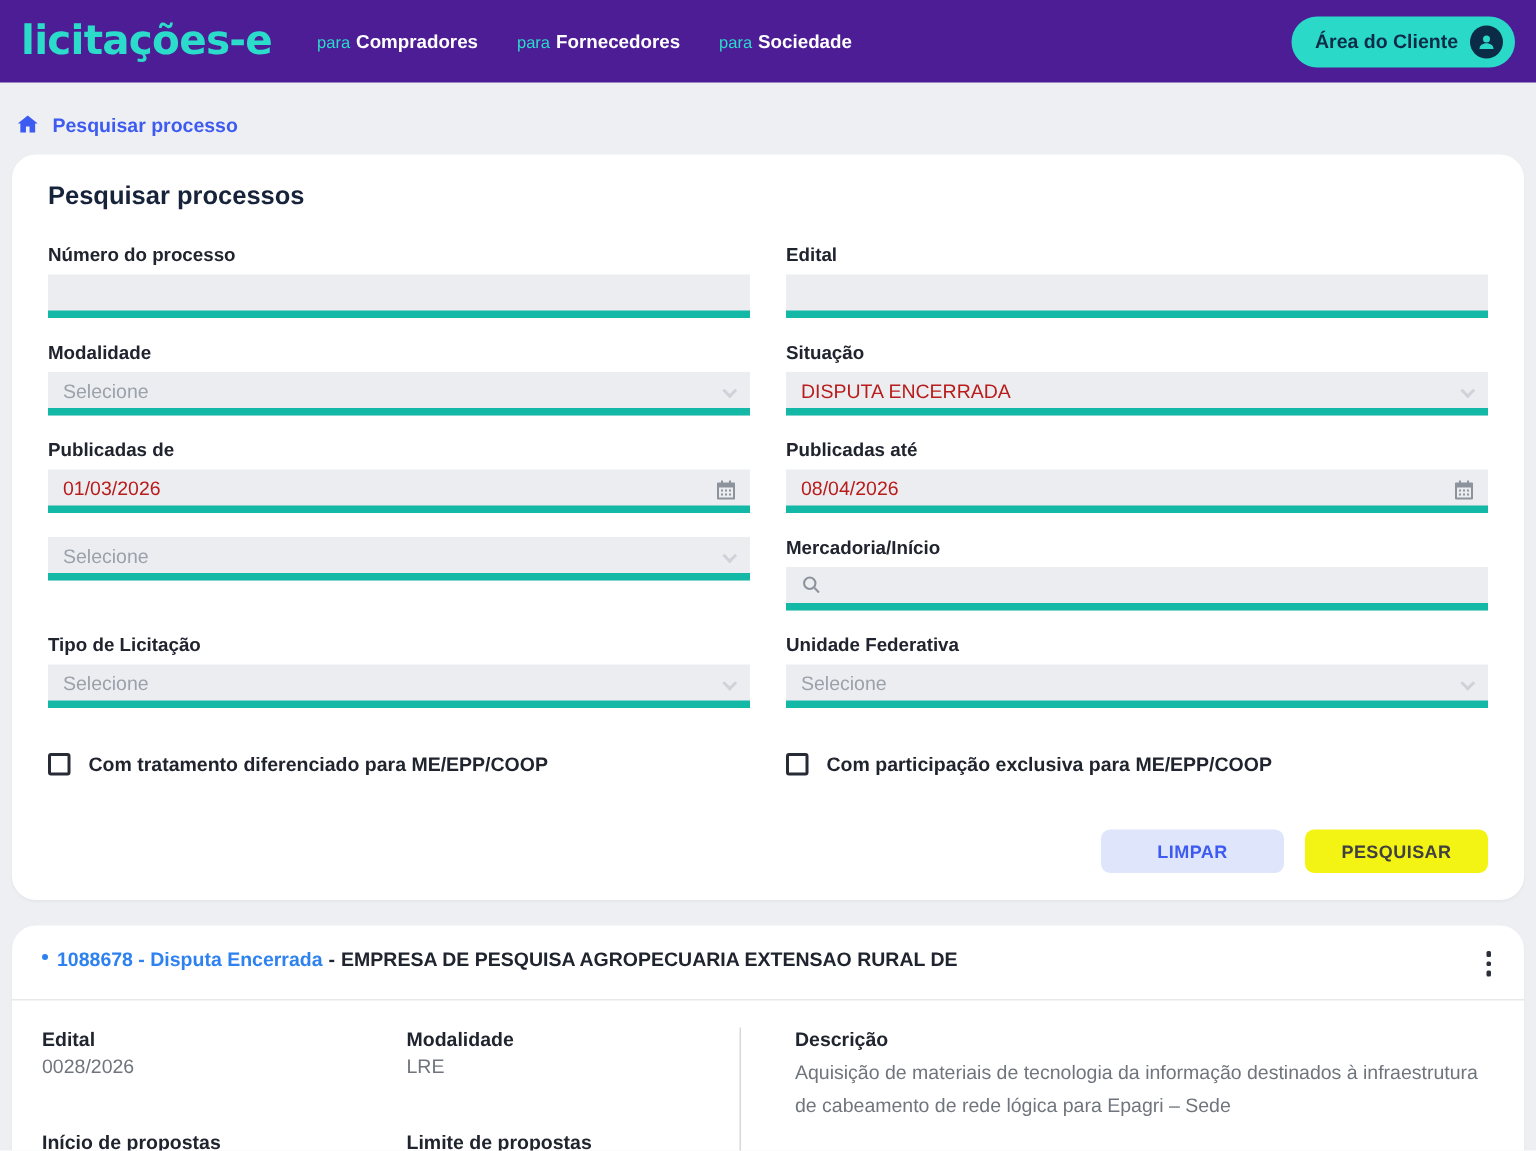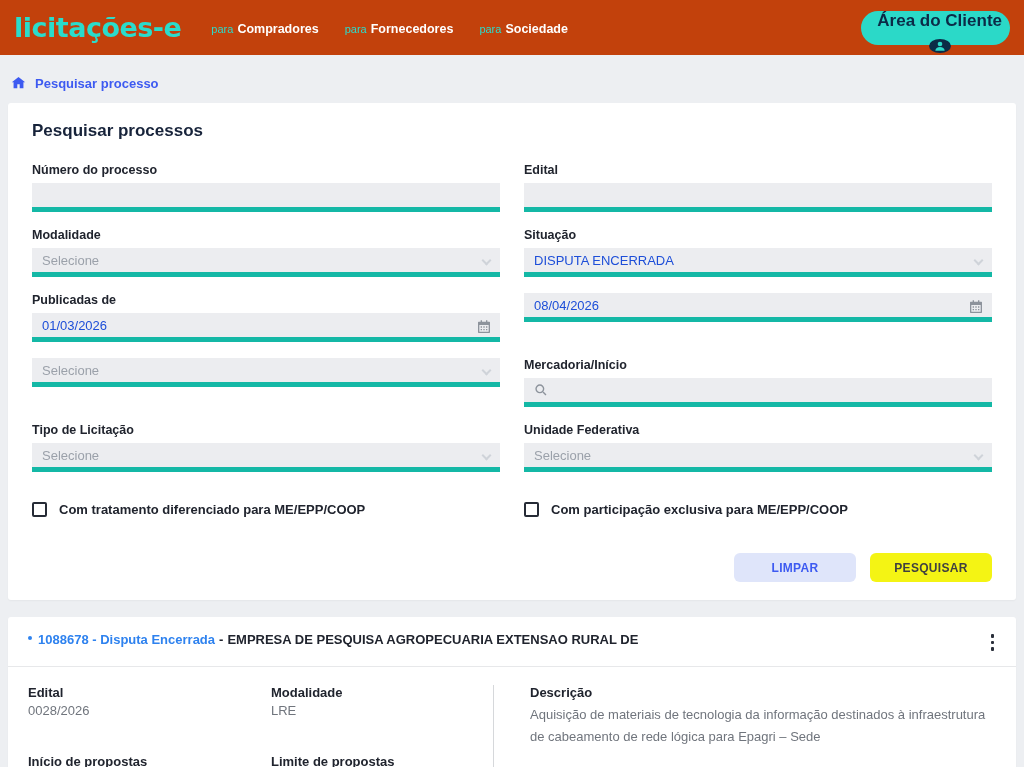--- a/index.html
+++ b/index.html
@@ -1,50 +1,50 @@
 <!DOCTYPE html>
 <html><head>
 <meta charset="utf-8">
 <style>
   * { margin:0; padding:0; box-sizing:border-box; }
   html,body { width:1024px; height:767px; overflow:hidden; }
   body { font-family:"Liberation Sans", sans-serif; background:#edeff2; color:#20242e; }
 
   
-  .topbar { height:55px; background:#c2410c; display:flex; align-items:center; padding:0 14px; }
+  .topbar { height:55px; background:#4c1d95; display:flex; align-items:center; padding:0 14px; }
   .logo { color:#2bdccb; font-family:"DejaVu Sans", sans-serif; font-size:27px; font-weight:600; letter-spacing:-0.5px; margin-right:30px; }
   .nav { display:flex; gap:26px; align-items:center; }
   .nav-item { cursor:pointer; white-space:nowrap; }
   .nav-item .pre { color:#2bdccb; font-size:11px; margin-right:4px; }
   .nav-item .lbl { color:#ffffff; font-size:12.5px; font-weight:bold; }
   .client-btn { margin-left:auto; background:#2bd9c8; color:#0b2b47; border:none; border-radius:18px;
     height:34px; padding:0 8px 0 16px; display:flex; align-items:center; gap:8px;
-    font-weight:bold; font-size:17px; cursor:pointer; font-family:"Liberation Sans", sans-serif;flex-direction:column; }
+    font-weight:bold; font-size:13px; cursor:pointer; font-family:"Liberation Sans", sans-serif; }
   .client-ic { width:22px; height:22px; border-radius:50%; background:#0b2b47; display:flex; align-items:center; justify-content:center; }
 
   
   .breadcrumb { display:flex; align-items:center; gap:8px; padding:20px 10px 12px 10px; color:#3d5af1; }
   .breadcrumb .bc-label { font-size:13px; font-weight:bold; cursor:pointer; }
   .home-ic { cursor:pointer; display:flex; }
 
   
-  .card { background:#ffffff; border-radius:3px; margin:0 8px; box-shadow:0 1px 2px rgba(0,0,0,0.04); }
+  .card { background:#ffffff; border-radius:16px; margin:0 8px; box-shadow:0 1px 2px rgba(0,0,0,0.04); }
   .search-card { padding:18px 24px 16px 24px; }
   .page-title { font-size:17px; font-weight:bold; color:#17233a; margin-bottom:22px; }
 
   .form-grid { display:grid; grid-template-columns:1fr 1fr; column-gap:24px; row-gap:16px; }
   .field label { display:block; font-size:12.5px; font-weight:bold; color:#20242e; margin-bottom:6px; }
   .control { position:relative; height:29px; background:#ecedf0; border:none; border-bottom:5px solid #14b8a6;
     width:100%; display:flex; align-items:center; padding:0 10px; font-size:13px; color:#4a4f57; }
   input.control { font-family:"Liberation Sans", sans-serif; outline:none; }
   .select-like { cursor:pointer; justify-content:flex-start; }
   .select-like .chev { position:absolute; right:10px; top:9px; width:7px; height:7px;
     border-right:2px solid #cfd3d9; border-bottom:2px solid #cfd3d9; transform:rotate(45deg); }
   .placeholder { color:#9ba1aa; }
-  .value-text { color:#1d4ed8; }
+  .value-text { color:#b91c1c; }
   .icon-right { position:absolute; right:8px; top:6px; }
   .icon-left { margin-right:8px; display:flex; }
 
   .checkbox-row { display:grid; grid-template-columns:1fr 1fr; column-gap:24px; margin-top:30px; }
   .checkbox { display:flex; align-items:center; gap:12px; cursor:pointer;text-align:center; }
   .box { width:15px; height:15px; border:2px solid #262b36; border-radius:2px; background:#fff; flex:0 0 auto; }
   .checkbox .cb-label { font-size:13px; font-weight:bold; color:#20242e; }
 
   .btn-row { display:flex; justify-content:flex-end; gap:14px; margin-top:36px; padding-bottom:2px; }
   .btn { border:none; border-radius:6px; width:122px; height:29px; font-size:12px; font-weight:bold;
@@ -146,20 +146,21 @@
           <svg width="16" height="16" viewBox="0 0 24 24" fill="#8d939c">
               <path d="M7 2h2v3H7zM15 2h2v3h-2z"></path>
               <path d="M4 4h16a1 1 0 0 1 1 1v15a1 1 0 0 1-1 1H4a1 1 0 0 1-1-1V5a1 1 0 0 1 1-1zm1 5v10h14V9H5z"></path>
               <path d="M7 11h2v2H7zM11 11h2v2h-2zM15 11h2v2h-2zM7 15h2v2H7zM11 15h2v2h-2zM15 15h2v2h-2z"></path>
             </svg>
         </span>
       </div>
     </div>
 
     <div class="field">
+      <label>Publicadas até</label>
       <div class="control select-like">
         <span class="value-text">08/04/2026</span>
         <span class="icon-right">
           <svg width="16" height="16" viewBox="0 0 24 24" fill="#8d939c">
               <path d="M7 2h2v3H7zM15 2h2v3h-2z"></path>
               <path d="M4 4h16a1 1 0 0 1 1 1v15a1 1 0 0 1-1 1H4a1 1 0 0 1-1-1V5a1 1 0 0 1 1-1zm1 5v10h14V9H5z"></path>
               <path d="M7 11h2v2H7zM11 11h2v2h-2zM15 11h2v2h-2zM7 15h2v2H7zM11 15h2v2h-2zM15 15h2v2h-2z"></path>
             </svg>
         </span>
       </div>

